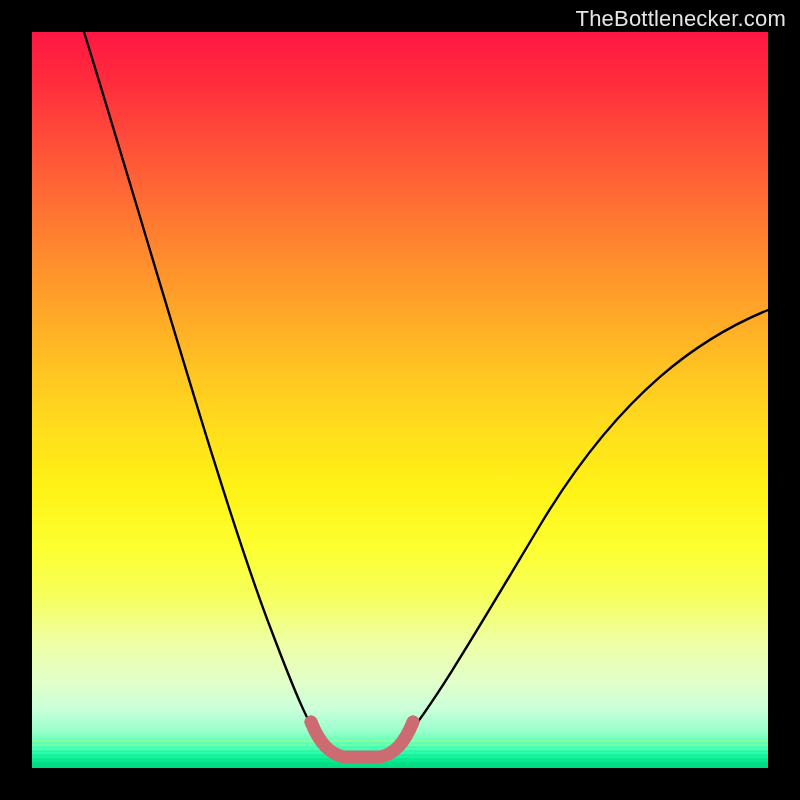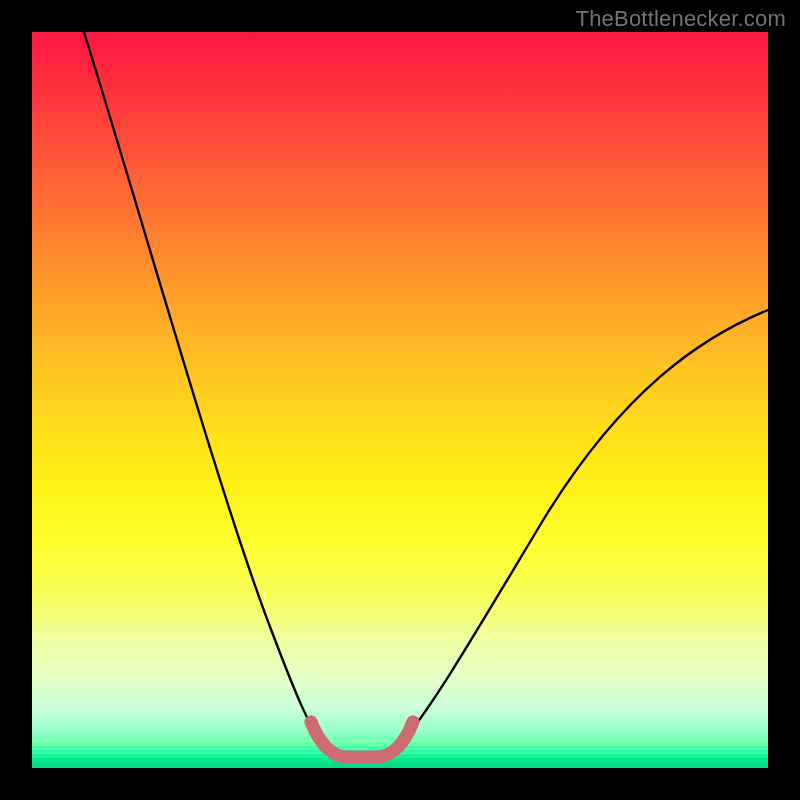--- a/index.html
+++ b/index.html
@@ -65,21 +65,21 @@
   .curve-svg {
     position: absolute;
     inset: 0;
     width: 100%;
     height: 100%;
   }
   .watermark {
     position: absolute;
     top: 6px;
     right: 14px;
-    color: #737373;
+    color: #e5e5e5;
     font-size: 22px;
     font-weight: 500;
     letter-spacing: 0.2px;
     user-select: none;
   }
 </style>
 </head>
 <body>
 
 <div class="frame">

